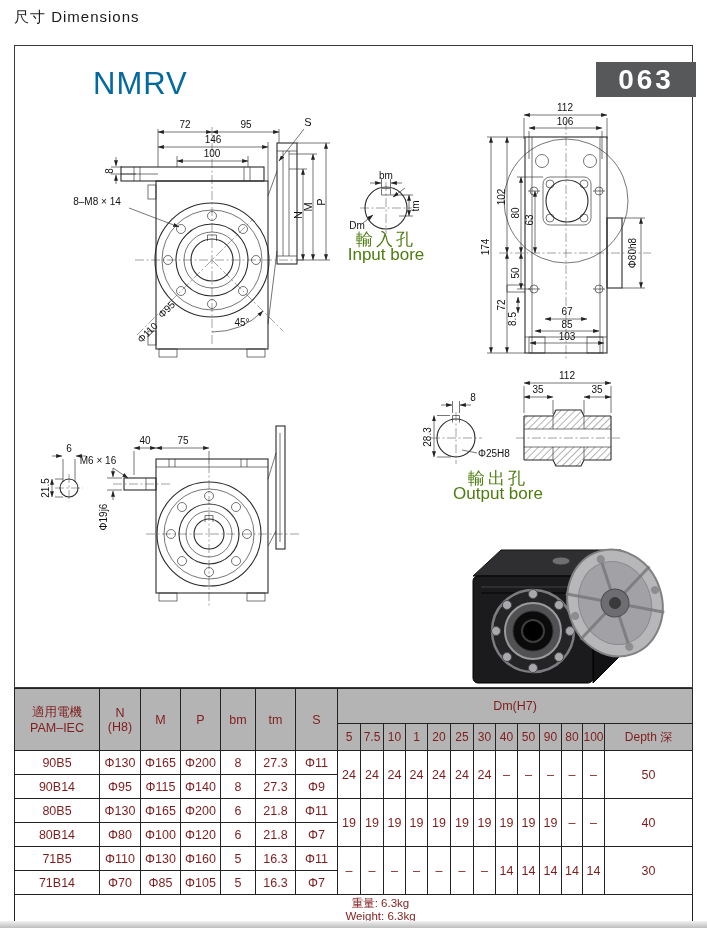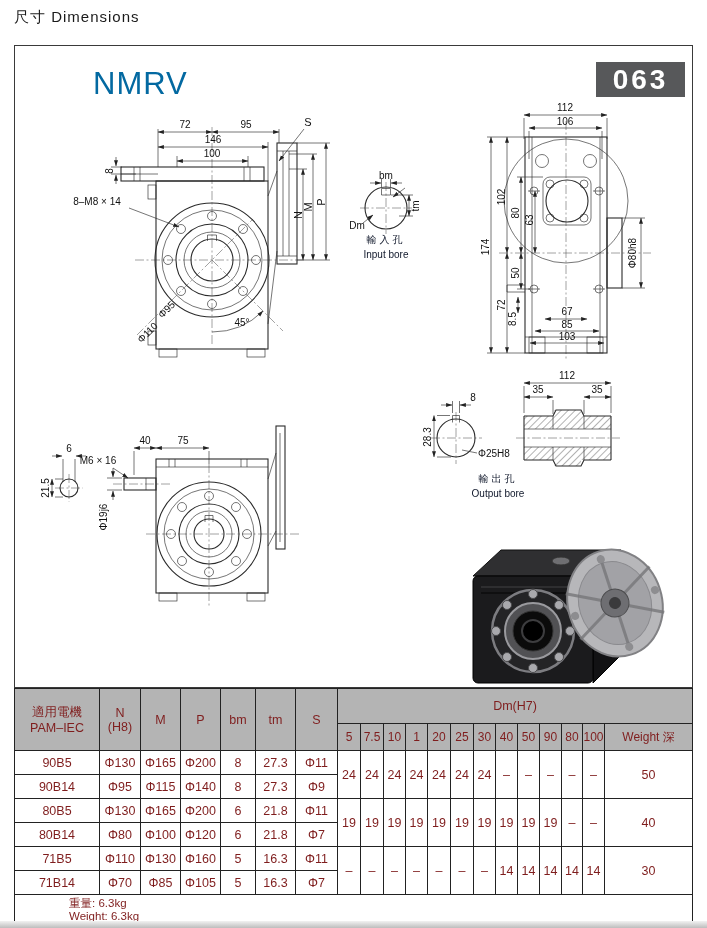--- a/index.html
+++ b/index.html
@@ -2,39 +2,39 @@
 <html><head>
 <meta charset="utf-8">
 <style>
   html,body{margin:0;padding:0;background:#e8e8e8;}
   .sheet{position:relative;width:707px;height:928px;background:#ffffff;overflow:hidden;
          font-family:"Liberation Sans",sans-serif;color:#1a1a1a;padding-left:14px;}
   .pagetitle{position:absolute;left:14px;top:8px;font-size:15px;letter-spacing:1px;}
   .drawbox{position:absolute;left:14px;top:45px;width:677px;height:641px;border:1.5px solid #3a3a3a;background:#fff;}
   .h-nmrv{position:absolute;left:44px;top:20px;font-size:31px;letter-spacing:1px;color:#0369a1;margin-left:34px;}
   .h-vs{position:absolute;left:46px;top:345px;font-size:25px;letter-spacing:1px;color:#111;}
-  .badge{position:absolute;left:581px;top:16px;width:89px;height:35px;background:#57585a;color:#fff;
+  .badge{position:absolute;left:581px;top:16px;width:100px;height:35px;background:#57585a;color:#fff;
          font-size:28px;font-weight:bold;text-align:center;line-height:35px;letter-spacing:3px;}
-  .cap{position:absolute;text-align:center;font-size:10px;line-height:15px;color:#0f172a;}
+  .cap{position:absolute;text-align:center;font-size:17px;line-height:15px;color:#4d7c0f;}
   .cap .zh{letter-spacing:3px;}
   svg text{font-family:"Liberation Sans",sans-serif;font-size:10px;fill:#111;}
   svg .t11{font-size:11px;}
   .ln{fill:none;stroke:#2b2b2b;stroke-width:1.1;}
   .tn{fill:none;stroke:#2b2b2b;stroke-width:.65;}
   .cl{fill:none;stroke:#555;stroke-width:.55;stroke-dasharray:9 2.5 2 2.5;}
   .dim{fill:none;stroke:#2b2b2b;stroke-width:.65;marker-start:url(#a);marker-end:url(#a);}
   .me{fill:none;stroke:#2b2b2b;stroke-width:.65;marker-end:url(#a);}
   .tm{text-anchor:middle;}
   .spec{position:absolute;left:14px;top:688px;width:679px;border-collapse:collapse;table-layout:fixed;
         font-size:12.5px;color:#7f1d1d;border:1.5px solid #222;}
   .spec td{border:1px solid #222;text-align:center;padding:0;height:23px;background:#fff;overflow:hidden;}
   .spec td.hd{background:#b4b4b4;}
   .spec tr.hr1 td{height:34px;}
   .spec tr.hr2 td{height:26px;font-size:12px;}
-  .spec td.note{height:30px;text-align:left;padding-left:54px;font-size:11.5px;line-height:13px;}
+  .spec td.note{height:30px;text-align:center;padding-left:54px;font-size:11.5px;line-height:13px;}
   .edge{position:absolute;left:0;bottom:0;width:707px;height:7px;background:linear-gradient(#f2f2f2,#bdbdbd);}
 </style>
 </head>
 <body>
 
 <div class="sheet">
 
   <div class="pagetitle">尺寸 Dimensions</div>
 
   <div class="drawbox">
@@ -417,21 +417,21 @@
       <td class="hd">10</td>
       <td class="hd">1</td>
       <td class="hd">20</td>
       <td class="hd">25</td>
       <td class="hd">30</td>
       <td class="hd">40</td>
       <td class="hd">50</td>
       <td class="hd">90</td>
       <td class="hd">80</td>
       <td class="hd">100</td>
-      <td class="hd">Weight 深</td>
+      <td class="hd">Depth 深</td>
     </tr>
 
     <tr>
       <td>90B5</td>
       <td>Φ130</td>
       <td>Φ165</td>
       <td>Φ200</td>
       <td>8</td>
       <td>27.3</td>
       <td>Φ11</td>

